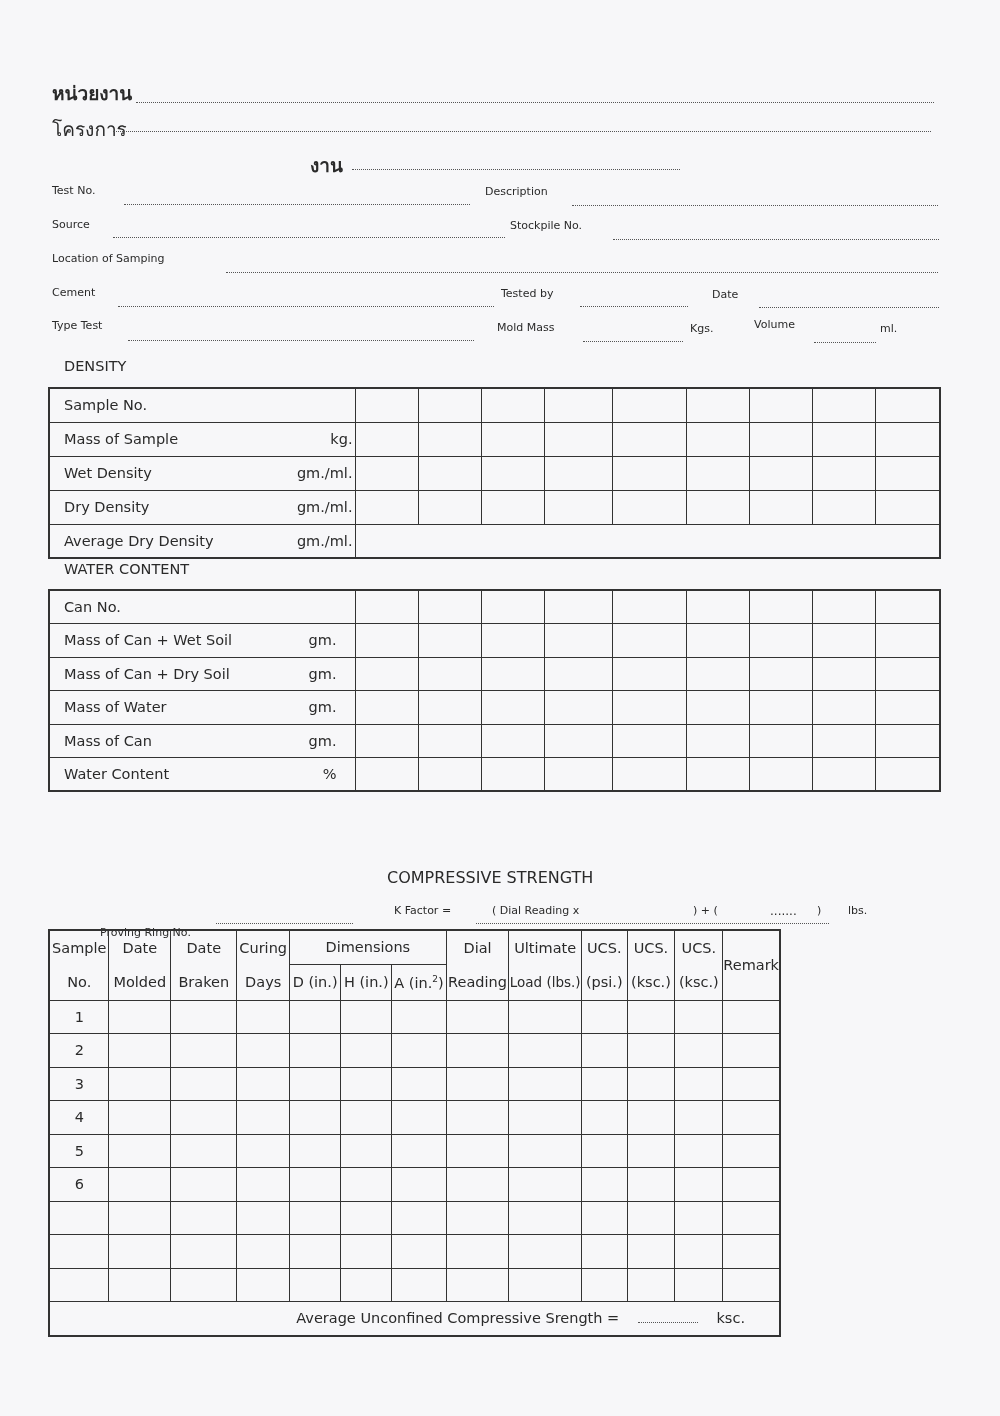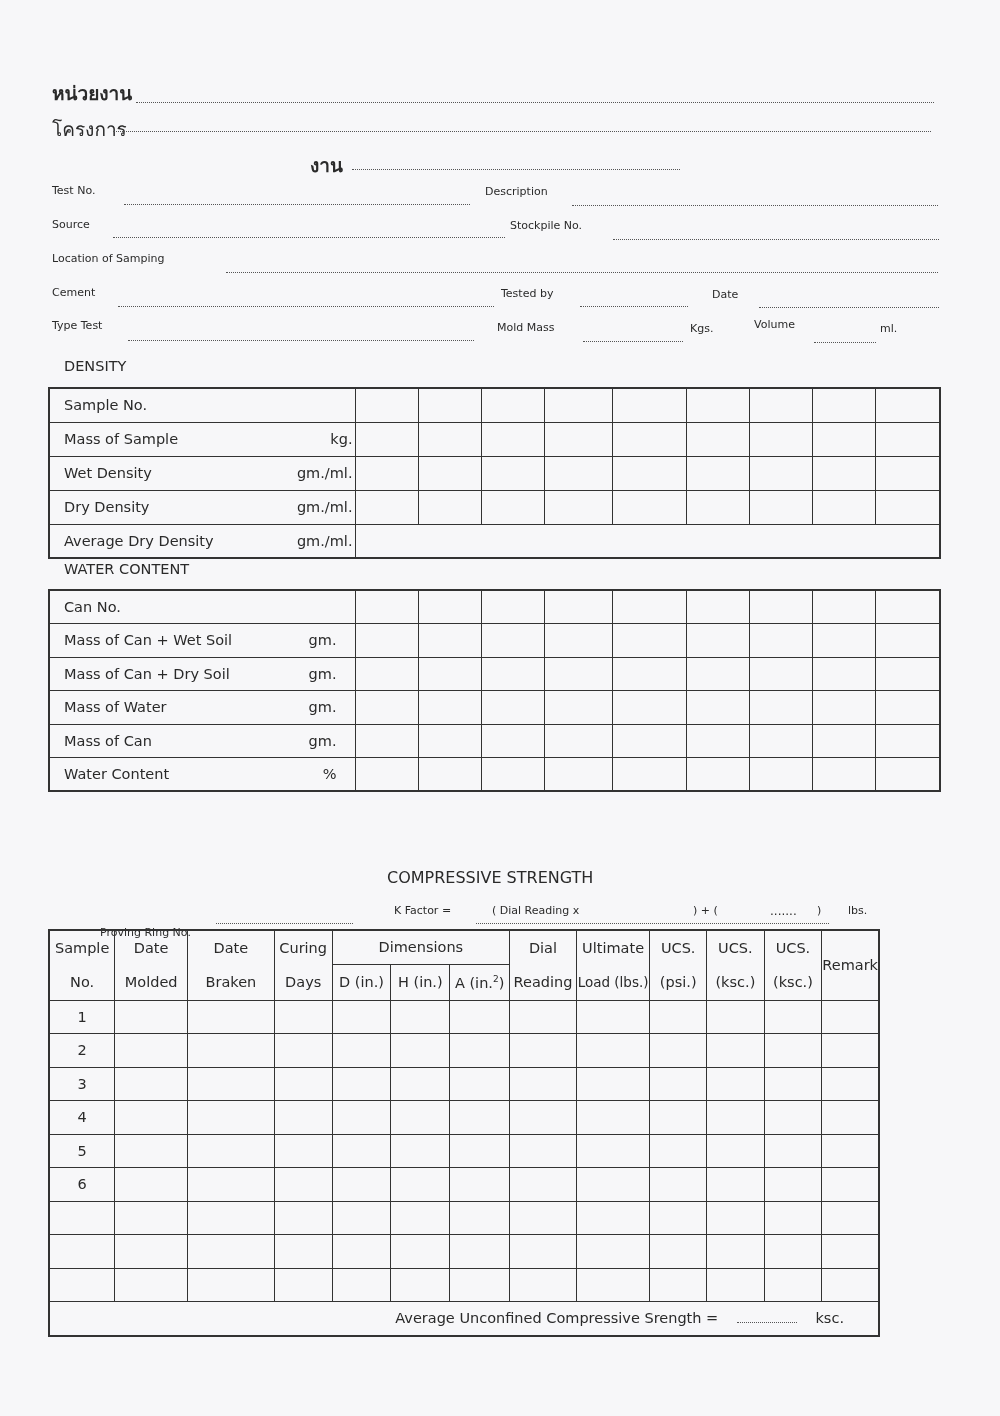--- a/index.html
+++ b/index.html
@@ -221,21 +221,21 @@
 <div class="abs lbl" style="left:100px;top:926px;">Proving Ring No.</div>
 <div class="dots" style="left:216px;top:922px;width:137px;"></div>
 <div class="abs lbl" style="left:394px;top:904px;">K Factor  =</div>
 <div class="abs lbl" style="left:492px;top:904px;">(  Dial  Reading  x</div>
 <div class="abs lbl" style="left:693px;top:904px;">)  +  (</div>
 <div class="abs lbl" style="left:770px;top:904px;font-size:12px;">.......</div>
 <div class="abs lbl" style="left:817px;top:904px;">)</div>
 <div class="dots" style="left:476px;top:922px;width:353px;"></div>
 <div class="abs lbl" style="left:848px;top:904px;">lbs.</div>
 
-<table class="outer" style="left:48px;top:929px;width:832px;">
+<table class="outer" style="left:48px;top:929px;width:733px;">
   <colgroup>
       <col style="width:69px">
       <col style="width:79px">
       <col style="width:98px">
       <col style="width:61px">
       <col style="width:63px">
       <col style="width:63px">
       <col style="width:63px">
       <col style="width:69px">
       <col style="width:74px">

